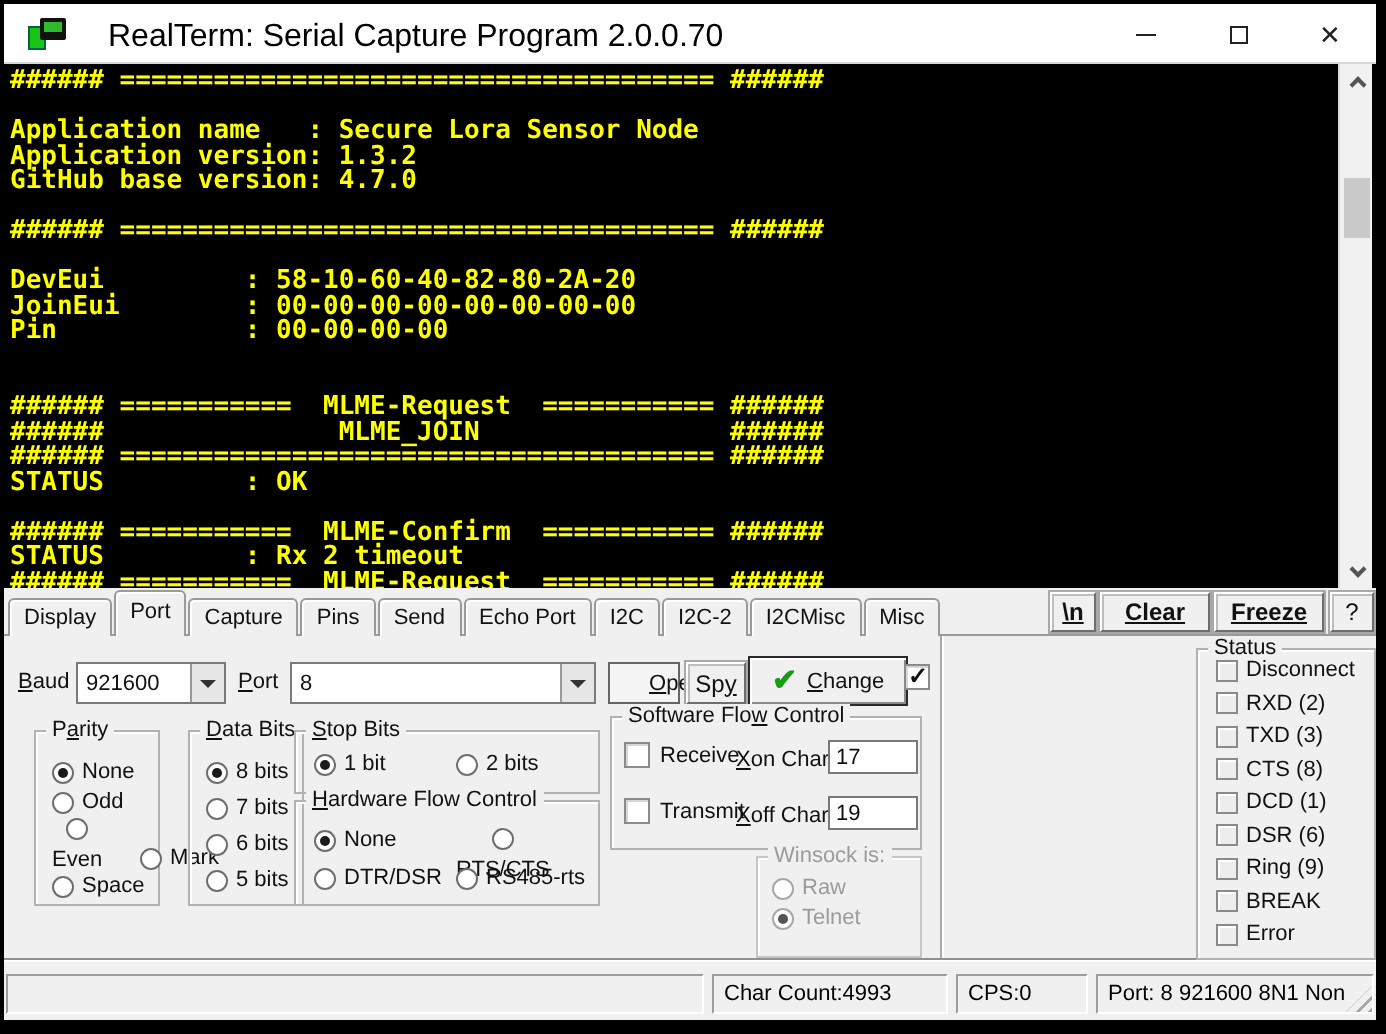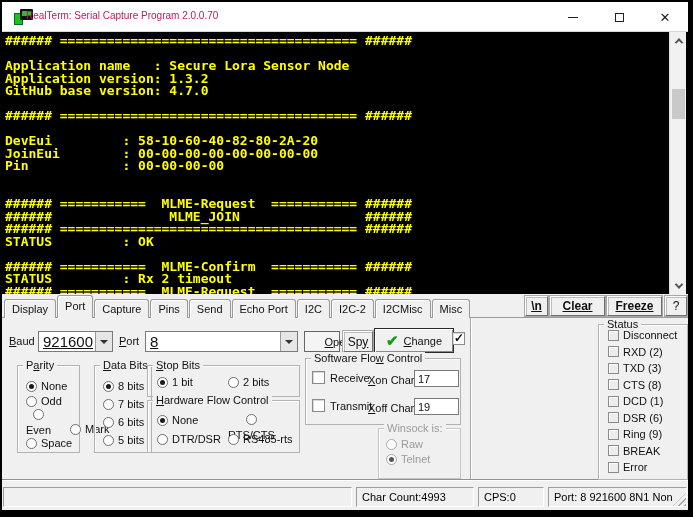--- a/index.html
+++ b/index.html
@@ -6,21 +6,21 @@
   html,body { width:693px; height:517px; }
   body { background:#000; position:relative; font-family:"Liberation Sans", sans-serif; overflow:hidden; }
   .window { position:absolute; left:2px; top:2px; width:686px; height:508px; background:#f0f0f0; }
 
   
   .titlebar { position:absolute; left:0; top:0; width:686px; height:30px; background:#ffffff; border-bottom:1px solid #d8d8d8; }
   .app-icon { position:absolute; left:12px; top:7px; width:20px; height:16px; }
   .app-icon .mon { position:absolute; right:1px; top:0; width:13px; height:11px; background:#111; border-radius:1px; }
   .app-icon .scr { position:absolute; right:3px; top:2px; width:9px; height:5px; background:#2cbd2c; }
   .app-icon .base { position:absolute; left:0; bottom:0; width:9px; height:12px; background:#17c517; border:1px solid #063; }
-  .title-text { position:absolute; left:24px; top:8px; font-size:10px; color:#be185d; white-space:nowrap; }
+  .title-text { position:absolute; left:52px; top:8px; font-size:16px; color:#000000; white-space:nowrap; }
   .caption-btns { position:absolute; right:0; top:0; height:30px; display:flex; }
   .cap-btn { width:46px; height:30px; display:flex; align-items:center; justify-content:center; color:#222; font-size:13px; }
   .glyph-min { width:10px; height:1px; background:#222; }
   .glyph-max { width:9px; height:9px; border:1px solid #222; }
 
   
   .terminal-wrap { position:absolute; left:0; top:30px; width:686px; height:262px; background:#000; }
   .terminal { position:absolute; left:0; top:0; width:667px; height:262px; overflow:hidden; background:#000; }
   .terminal pre { margin:0; padding:3px 0 0 3px; font-family:"DejaVu Sans Mono", monospace; font-weight:bold; font-size:13px; line-height:12.55px; color:#ffff00; letter-spacing:0; }
   .scrollbar { position:absolute; left:667px; top:0; width:17px; height:262px; background:#f1f1f1; border-left:1px solid #dcdcdc; }
@@ -46,21 +46,21 @@
   .ta-help { right:1px; width:22px; font-weight:normal; }
   .ul { text-decoration:underline; }
 
   
   .main { position:absolute; left:0; top:316px; width:686px; height:166px; background:#f0f0f0; font-size:11px; color:#111; }
   .page-right-edge { position:absolute; left:468px; top:0; width:1px; height:161px; background:#a8a8a8; box-shadow:1px 0 0 #fff; }
   .main .bottom-divider { position:absolute; left:0; top:161px; width:686px; height:2px; border-top:1px solid #909090; border-bottom:1px solid #ffffff; }
 
   .lbl { position:absolute; white-space:nowrap; }
   .combo { position:absolute; height:21px; background:#fff; border:1px solid #7a7a7a; display:flex; align-items:center; }
-  .combo .val { flex:1; padding-left:4px; font-size:15px;text-decoration:underline; }
+  .combo .val { flex:1; padding-left:4px; font-size:11px; }
   .combo .drop { width:17px; height:100%; background:#e6e6e6; border-left:1px solid #9a9a9a; display:flex; align-items:center; justify-content:center; }
   .tri-down { width:0; height:0; border-left:4px solid transparent; border-right:4px solid transparent; border-top:4px solid #333; }
 
   .open-btn { position:absolute; left:302px; top:13px; width:36px; height:21px; background:#f4f4f4; border:1px solid #666; font-size:11px; display:flex; align-items:center; justify-content:center;padding-left:32px; }
   .spy-btn { position:absolute; left:341px; top:13px; width:30px; height:21px; }
   .change-btn { position:absolute; left:372px; top:10px; width:80px; height:25px; border:1px solid #2a2a2a; background:#f0f0f0; box-shadow:inset 1px 1px 0 #fff, inset -1px -1px 0 #8a8a8a; display:flex; align-items:center; justify-content:center; gap:5px; font-size:11px; }
   .check-glyph { color:#179c17; font-size:15px; font-weight:bold; line-height:10px; }
 
   .checkbox { width:13px; height:13px; background:#fff; border:1px solid #8a8a8a; box-shadow:inset 1px 1px 0 #d7d7d7; position:relative; flex:none; }
   .checkbox.checked::after { content:"✓"; position:absolute; left:1px; top:-2px; font-size:12px; font-weight:bold; color:#111; }

